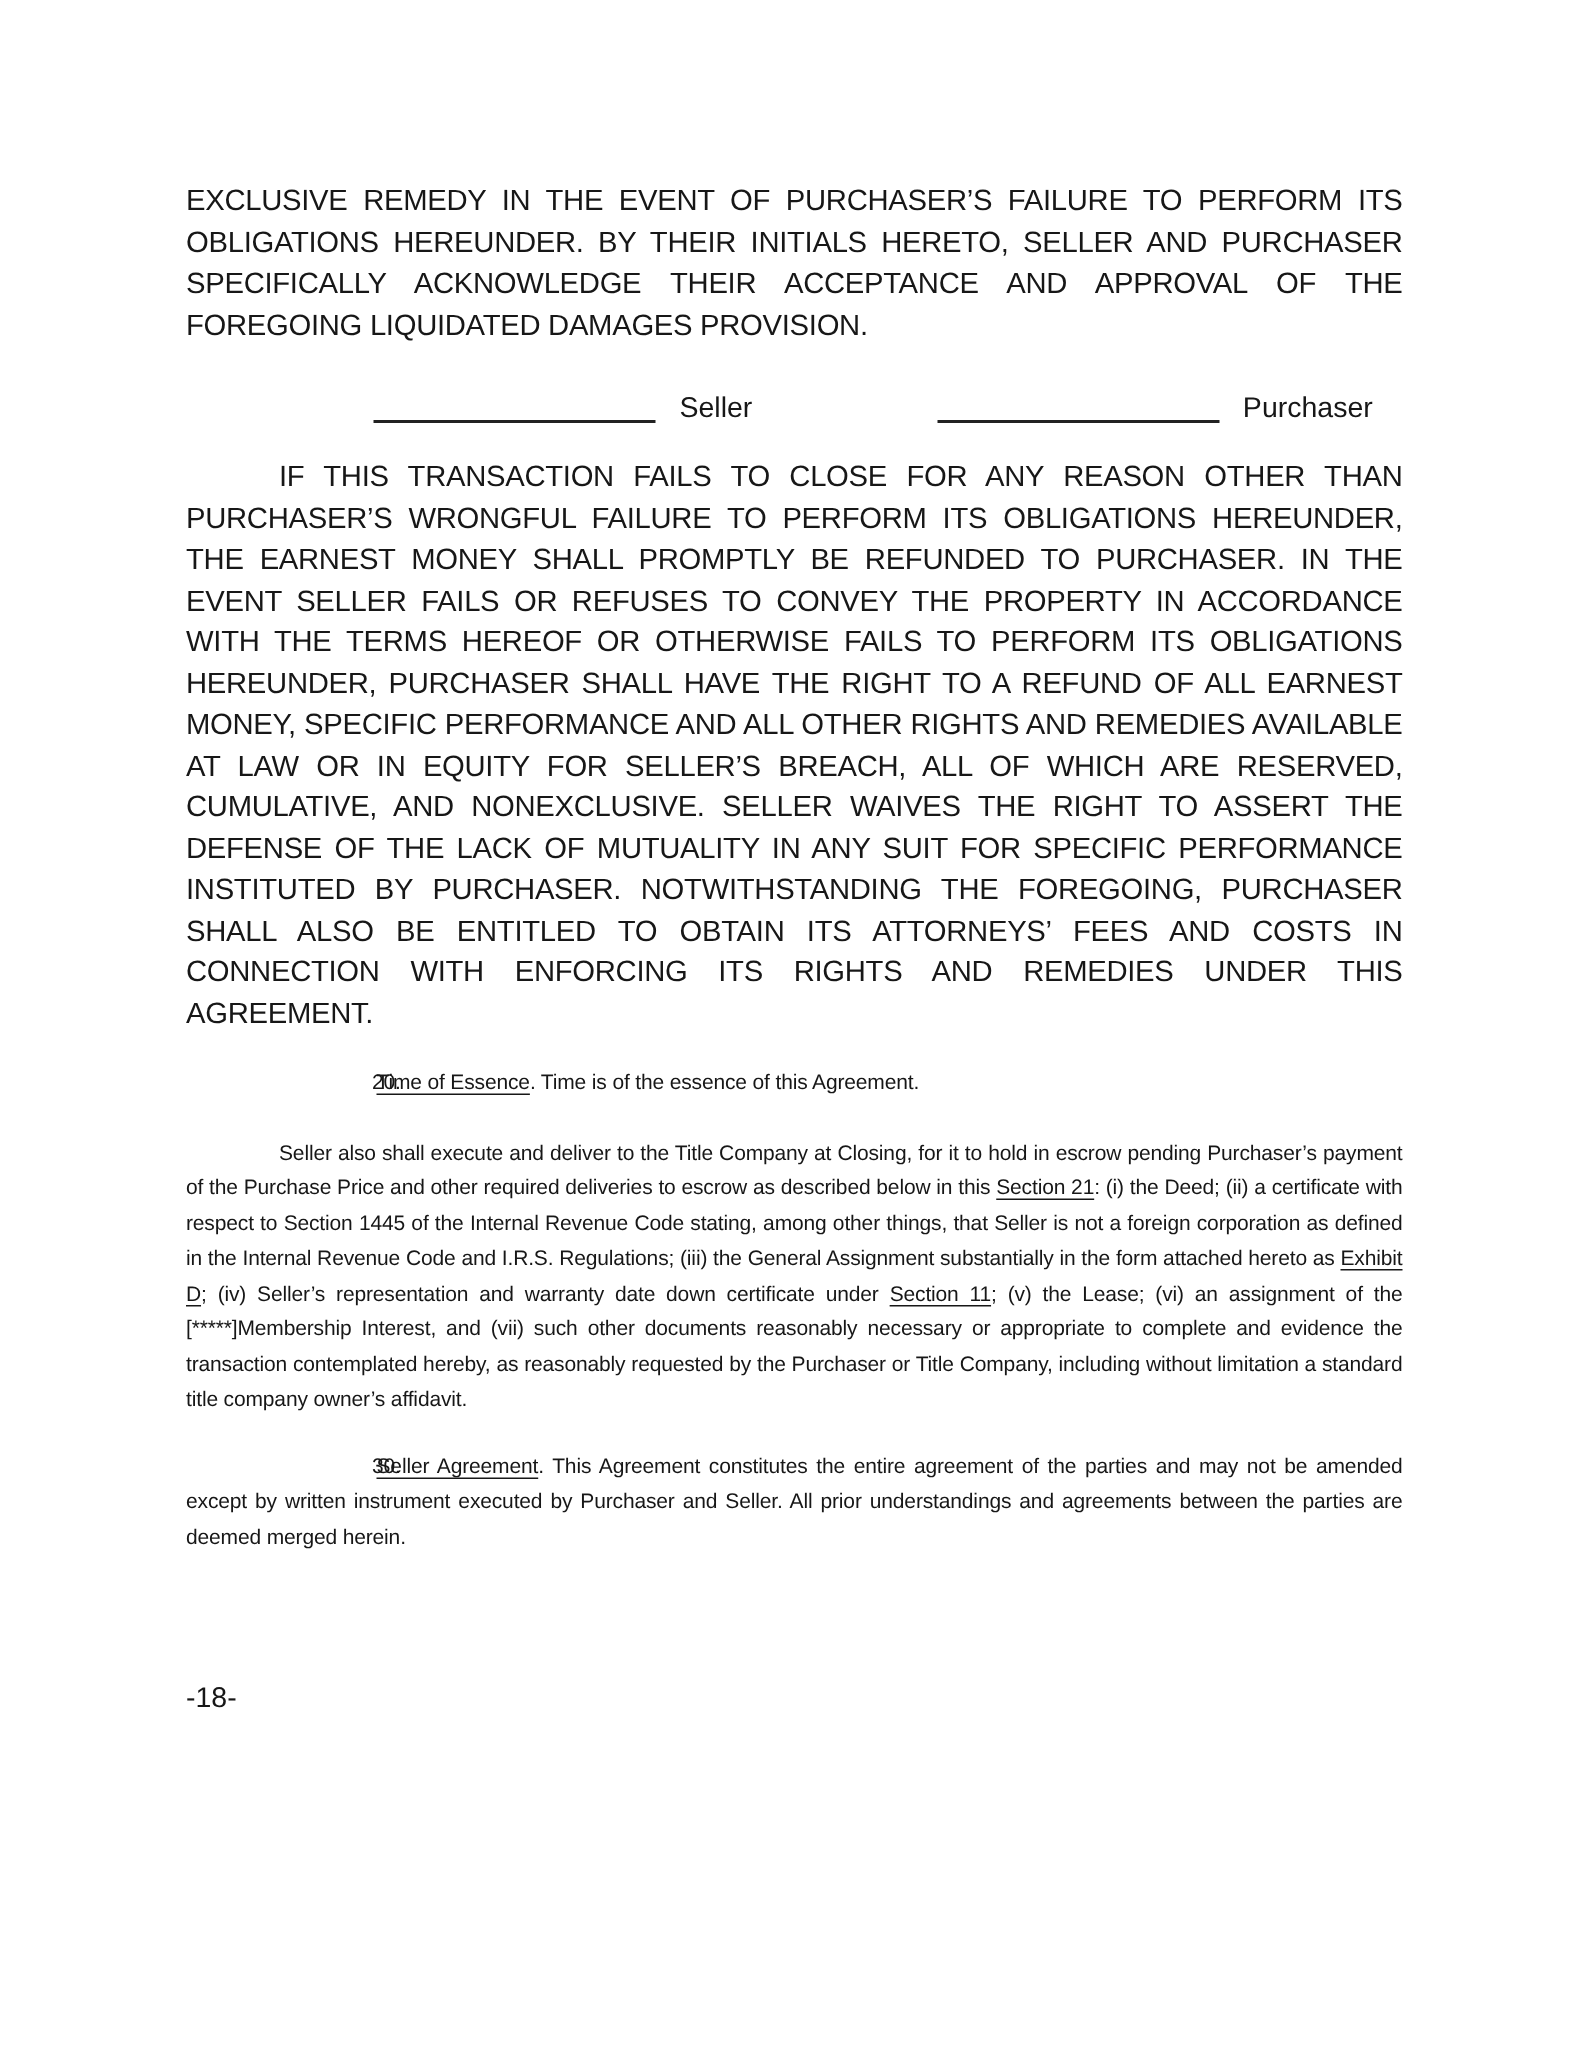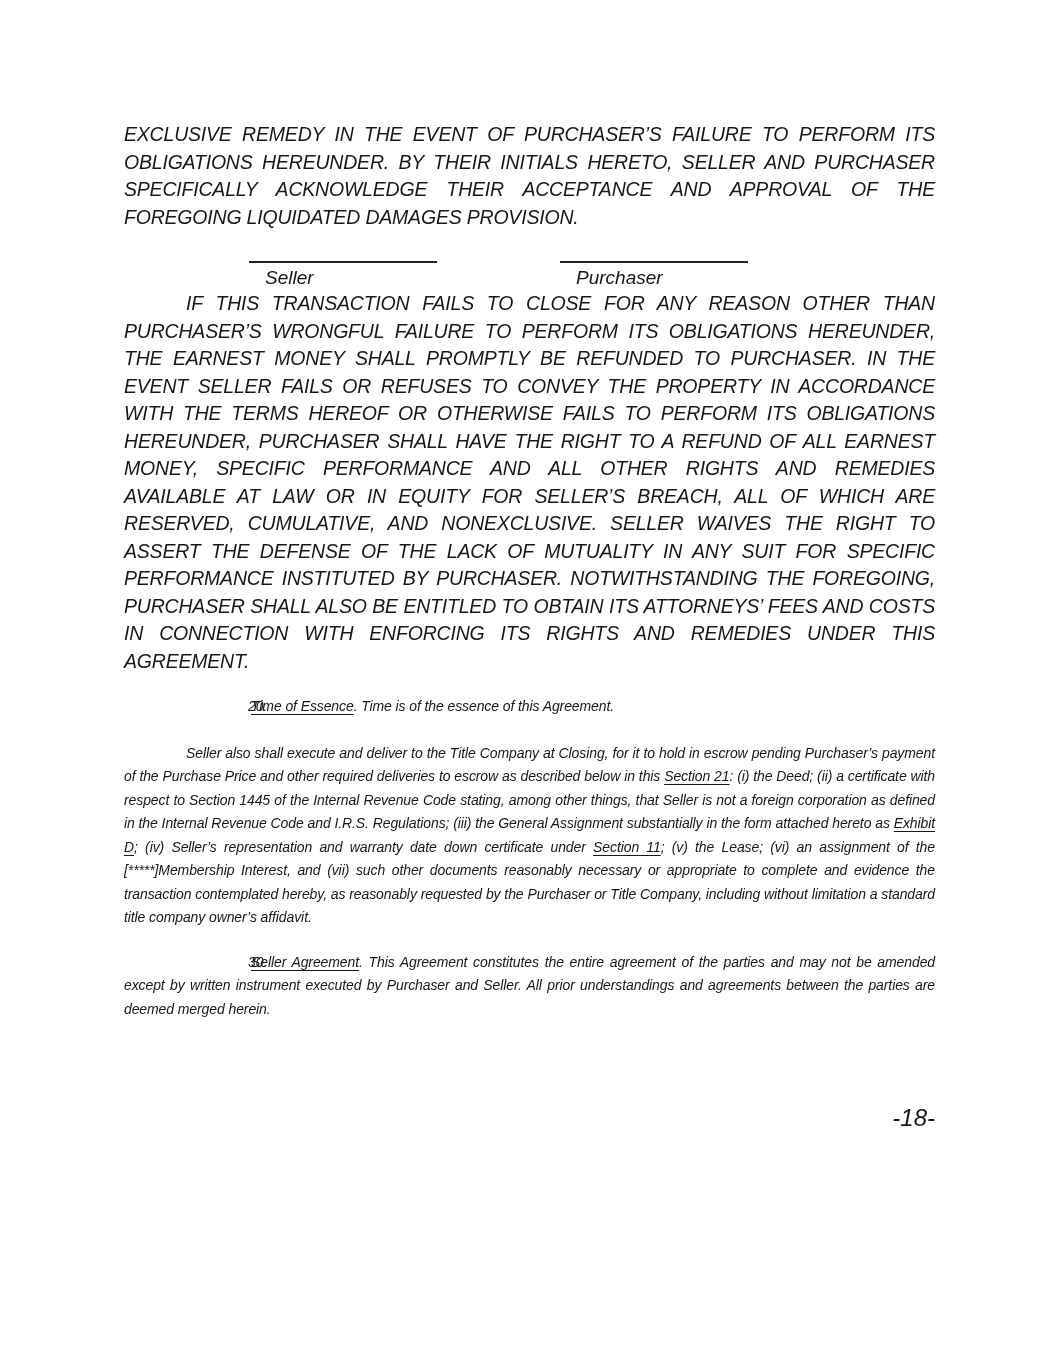--- a/index.html
+++ b/index.html
@@ -6,63 +6,62 @@
   html, body { background: #ffffff; }
   .page {
     width: 1055px;
     height: 1365px;
     background: #ffffff;
     color: #171717;
     font-family: "Liberation Sans", sans-serif;
     padding: 121px 120px 16px 124px;
     position: relative;
     overflow: hidden;
-    font-style: italic;
   }
   .para { text-align: justify; }
   .caps {
     font-size: 19.5px;
     line-height: 27.5px;
     letter-spacing: -0.2px;
   }
   .body-text {
     font-size: 14px;
     line-height: 23.5px;
     letter-spacing: -0.1px;
   }
   .indent { text-indent: 62px; }
   .u { text-decoration: underline; text-underline-offset: 3px; }
   .secnum { display: inline-block; width: 65px; }
 
   .mt-sig   { margin-top: 30px; }
-  .mt-p2    { }
+  .mt-p2    { margin-top: 20px; }
   .mt-s20   { margin-top: 20px; }
   .mt-s21   { margin-top: 26px; }
   .mt-del   { margin-top: 23px; }
   .mt-s22   { margin-top: 21px; }
 
   .sig-row { display: flex; }
-  .sig { display: flex; flex-direction: column; }
+  .sig { display: flex; flex-direction: row; align-items: flex-end; }
   .sig-seller { margin-left: 125px; }
   .sig-purchaser { margin-left: 123px; }
   .sig-line {
     width: 188px;
     height: 0;
     border-top: 2px solid #222222;
     margin-bottom: 3px;
   }
   .sig-label {
     font-size: 19px;
     line-height: 24px;
     padding-left: 16px;
   }
   .page-number {
     margin-top: 85px;
-    text-align: right;
-    font-size: 24px;
+    text-align: left;
+    font-size: 19px;
     line-height: 24px;
   }
 </style>
 </head>
 <body>
 
 <div class="page">
 
   <p class="para caps"><span>EXCLUSIVE REMEDY IN THE EVENT OF PURCHASER’S FAILURE TO PERFORM ITS OBLIGATIONS HEREUNDER. BY THEIR INITIALS HERETO, SELLER AND PURCHASER SPECIFICALLY ACKNOWLEDGE THEIR ACCEPTANCE AND APPROVAL OF THE FOREGOING LIQUIDATED DAMAGES PROVISION.</span></p>
 

